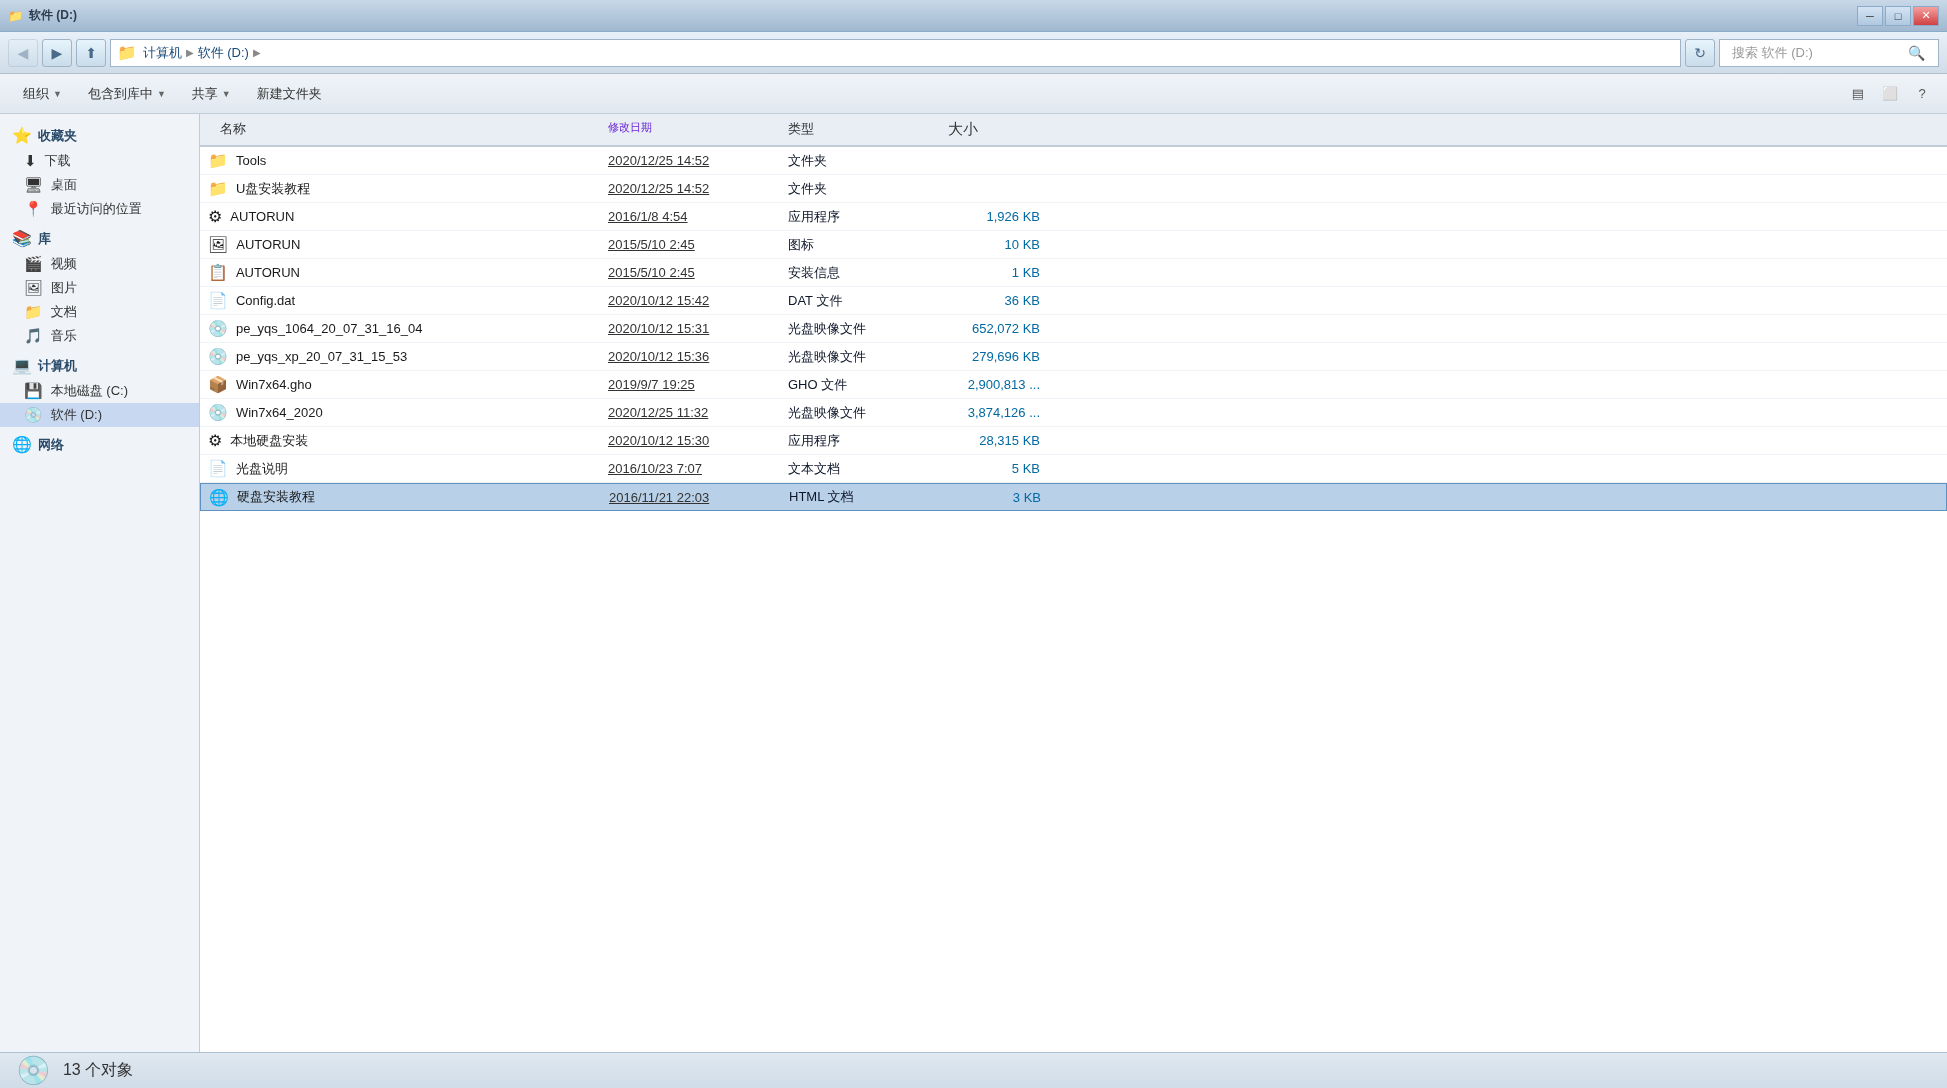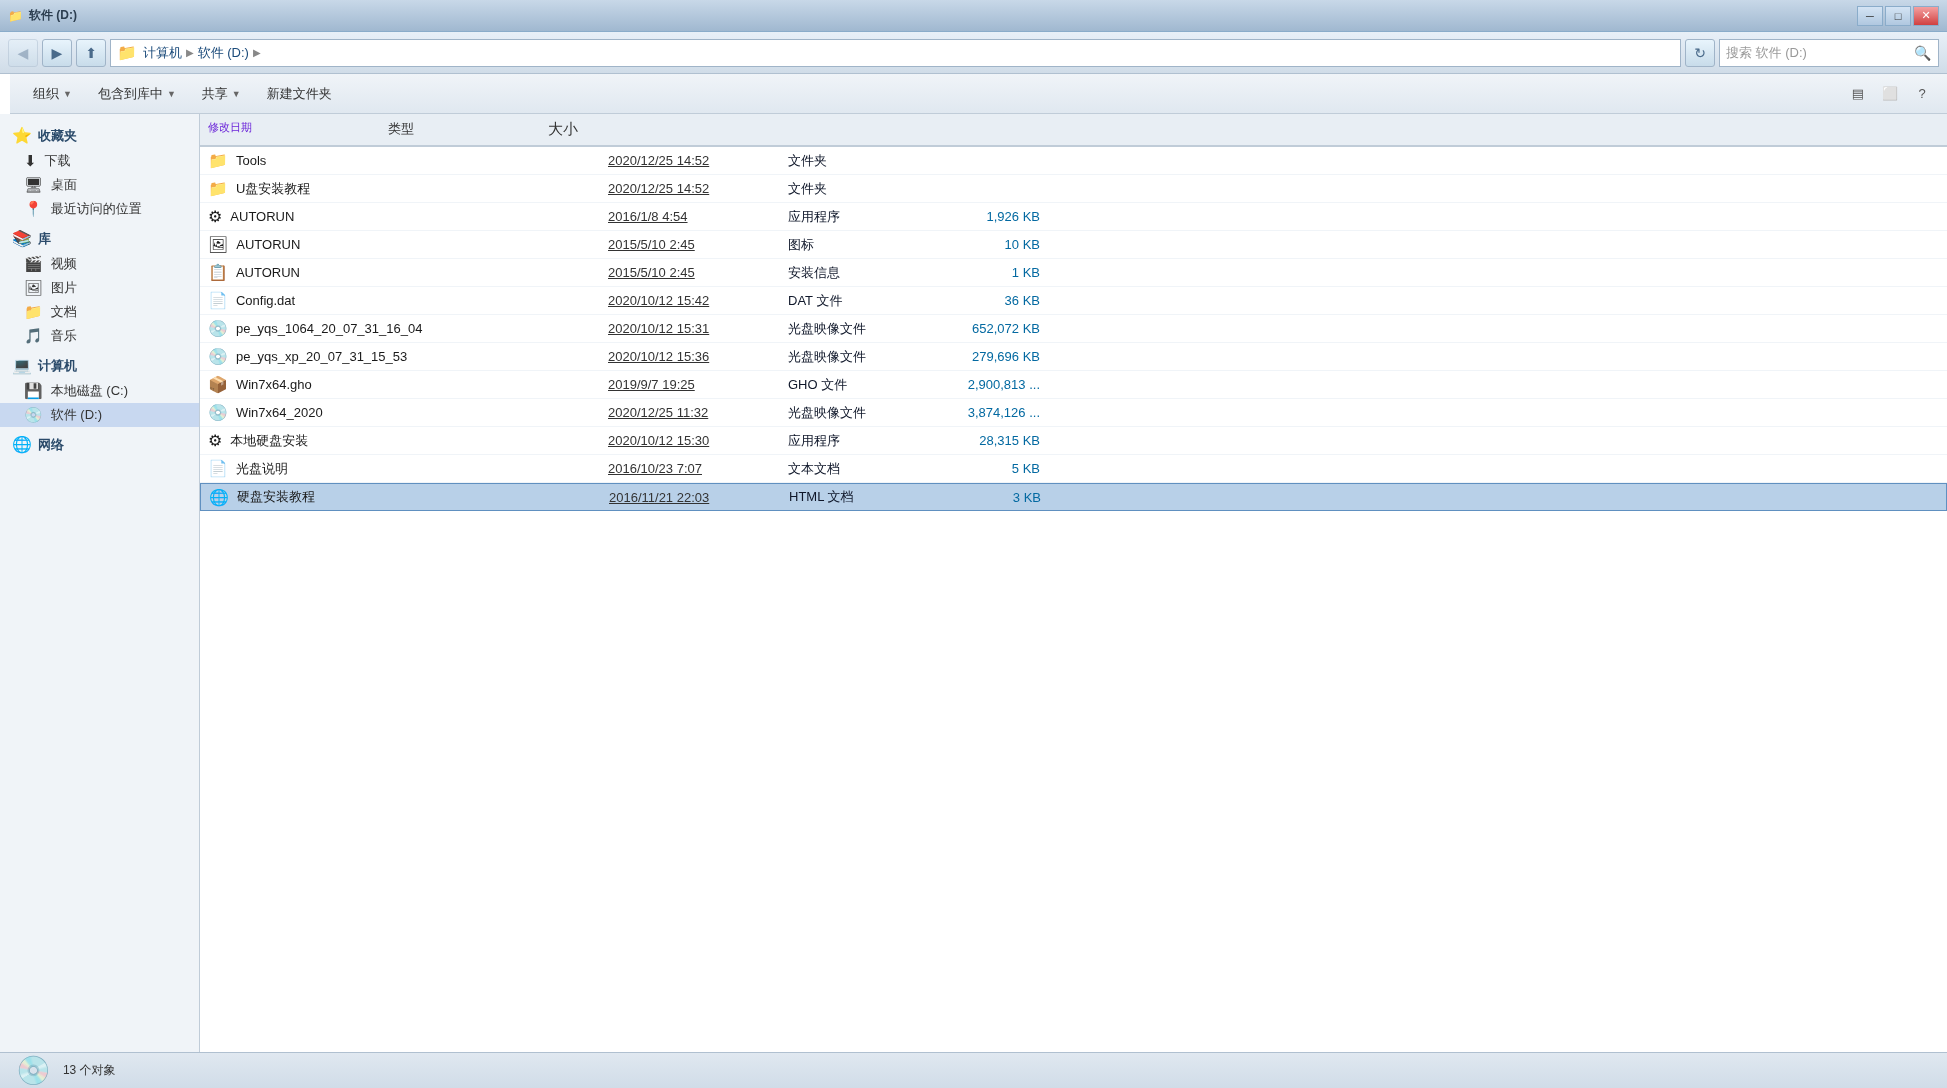--- a/index.html
+++ b/index.html
@@ -91,36 +91,35 @@
       color: #1a4a7a;
     }
     .address-arrow { color: #888; font-size: 10px; }
     .search-box {
       width: 220px;
       height: 28px;
       border: 1px solid #a0b4c8;
       background: white;
       display: flex;
       align-items: center;
-      padding: 0 6px;
+      padding: 0 12px;
       color: #999;
       font-size: 13px;
     }
     .search-icon { color: #888; font-size: 14px; }
 
     
     .toolbar {
       height: 40px;
       background: linear-gradient(to bottom, #f0f4f8 0%, #e0e8f0 100%);
       display: flex;
       align-items: center;
       padding: 0 12px;
       gap: 4px;
       border-bottom: 1px solid #c0ccd8;
-      margin-left: 10px;
     }
     .toolbar-btn {
       height: 28px;
       padding: 0 10px;
       border: 1px solid transparent;
       background: transparent;
       border-radius: 3px;
       cursor: pointer;
       display: flex;
       align-items: center;
@@ -234,21 +233,21 @@
     .status-bar {
       height: 36px;
       background: linear-gradient(to bottom, #e0e8f0, #d0dce8);
       border-top: 1px solid #b0c0d0;
       display: flex;
       align-items: center;
       padding: 0 16px;
       gap: 12px;
     }
     .status-icon { font-size: 28px; }
-    .status-text { font-size: 12px; color: #333; }
+    .status-text { font-size: 16px; color: #333; }
 
     
     ::-webkit-scrollbar { width: 12px; }
     ::-webkit-scrollbar-track { background: #f0f0f0; }
     ::-webkit-scrollbar-thumb { background: #b0c0d0; border: 1px solid #d0d8e0; }
   </style>
 </head>
 <body>
 
 <div class="title-bar">
@@ -366,20 +365,21 @@
       <div class="sidebar-section">
         <div class="sidebar-section-header">
           <span class="icon">🌐</span>
           <span>网络</span>
         </div>
       </div>
     </div>
 
   <div class="file-list">
     <div class="file-list-header">
+      <div class="col-name">名称</div>
       <div class="col-date">修改日期</div>
       <div class="col-type">类型</div>
       <div class="col-size">大小</div>
     </div>
     <div id="file-rows">
         <div class="file-row">
     <div class="cell-name">
       <span class="file-icon">📁</span>
       <span>Tools</span>
     </div>

